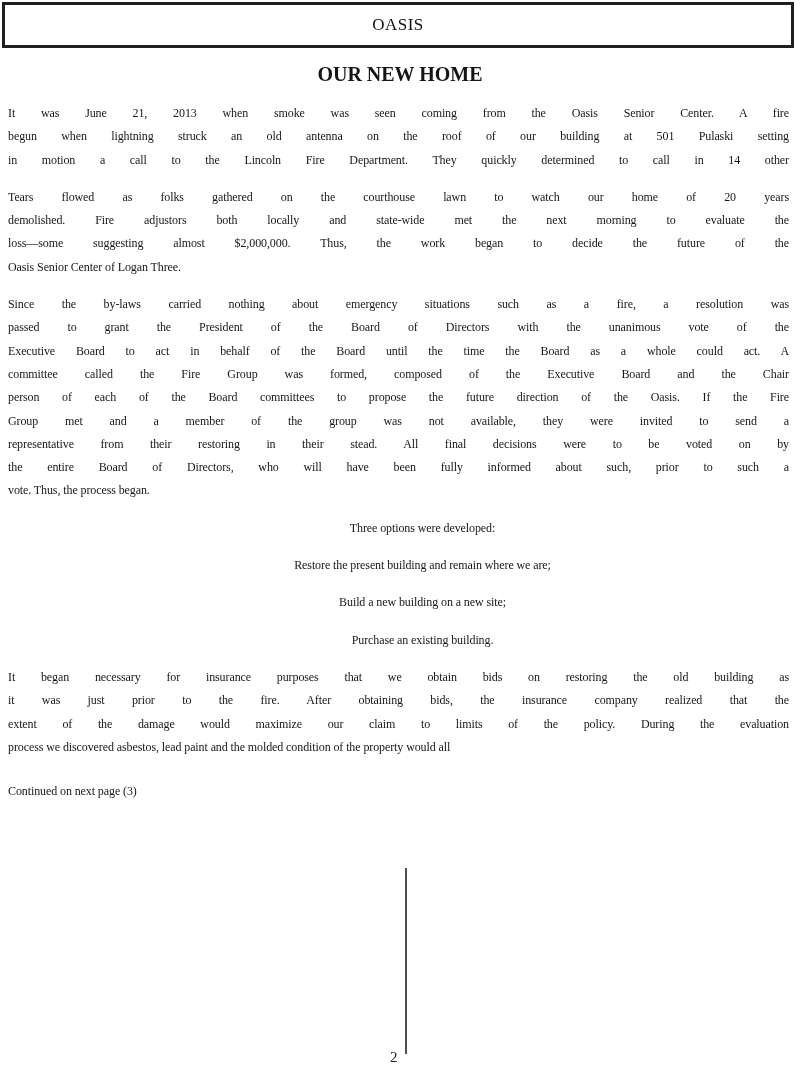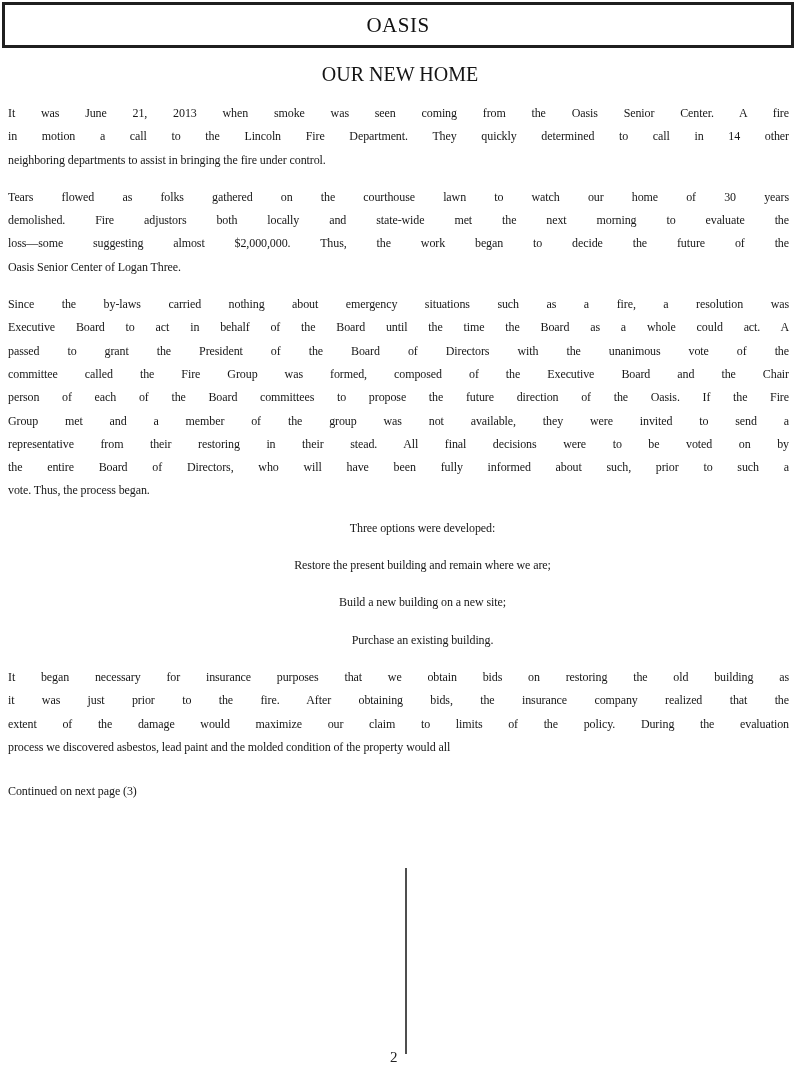--- a/index.html
+++ b/index.html
@@ -14,28 +14,28 @@
   }
   .masthead-box {
     margin: 2px 6px 0 2px;
     height: 40px;
     border: 3px solid #1f1f1f;
     display: flex;
     align-items: center;
     justify-content: center;
   }
   .masthead-title {
-    font-size: 21px;
+    font-size: 17px;
     letter-spacing: 0.5px;
     color: #111;
   }
   .article-title {
     margin-top: 15px;
     text-align: center;
-    font-weight: normal;
+    font-weight: bold;
     font-size: 20px;
     color: #151515;
   }
   .content {
     margin: 16px 11px 0 8px; 
     font-size: 12px;
     line-height: 23.3px;
     letter-spacing: -0.1px;
     color: #171717;
   }
@@ -72,33 +72,33 @@
 
 <div class="masthead-box">
   <div class="masthead-title">OASIS</div>
 </div>
 
 <div class="article-title">OUR NEW HOME</div>
 
 <div class="content">
     <div class="block paragraph">
       <div class="line">It was June 21, 2013 when smoke was seen coming from the Oasis Senior Center.  A fire</div>
+      <div class="line">begun when lightning struck an old antenna on the roof of our building at 501 Pulaski setting</div>
       <div class="line">in motion a call to the Lincoln Fire Department.  They quickly determined to call in 14 other</div>
-      <div class="line last">neighboring departments to assist in bringing the fire under control.</div>
     </div>
     <div class="block paragraph">
-      <div class="line">Tears flowed as folks gathered on the courthouse lawn to watch our home of  30 years</div>
+      <div class="line">Tears flowed as folks gathered on the courthouse lawn to watch our home of  20 years</div>
       <div class="line">demolished.  Fire adjustors both locally and state-wide met the next morning to evaluate the</div>
       <div class="line">loss—some suggesting almost $2,000,000.  Thus, the work began to decide the future of the</div>
       <div class="line last">Oasis Senior Center of Logan Three.</div>
     </div>
     <div class="block paragraph">
       <div class="line">Since the by-laws carried nothing about emergency situations such as a fire, a resolution was</div>
+      <div class="line">passed to grant the President of the Board of Directors with the unanimous vote of the</div>
       <div class="line">Executive Board to act in behalf of the Board until the time the Board as a whole could act.   A</div>
-      <div class="line">passed to grant the President of the Board of Directors with the unanimous vote of the</div>
       <div class="line">committee called the Fire Group was formed, composed of the Executive Board and the Chair</div>
       <div class="line">person of each of the Board committees to propose the future direction of the Oasis. If the Fire</div>
       <div class="line">Group met and a member of the group was not available, they were invited to send a</div>
       <div class="line">representative from their restoring in their stead.  All final decisions were to be voted on by</div>
       <div class="line">the entire Board of Directors, who will have been fully informed about such, prior to such a</div>
       <div class="line last">vote. Thus, the process began.</div>
     </div>
     <div class="block indent">Three options were developed:</div>
     <div class="block indent">Restore the present building and remain where we are;</div>
     <div class="block indent">Build a new building on a new site;</div>

